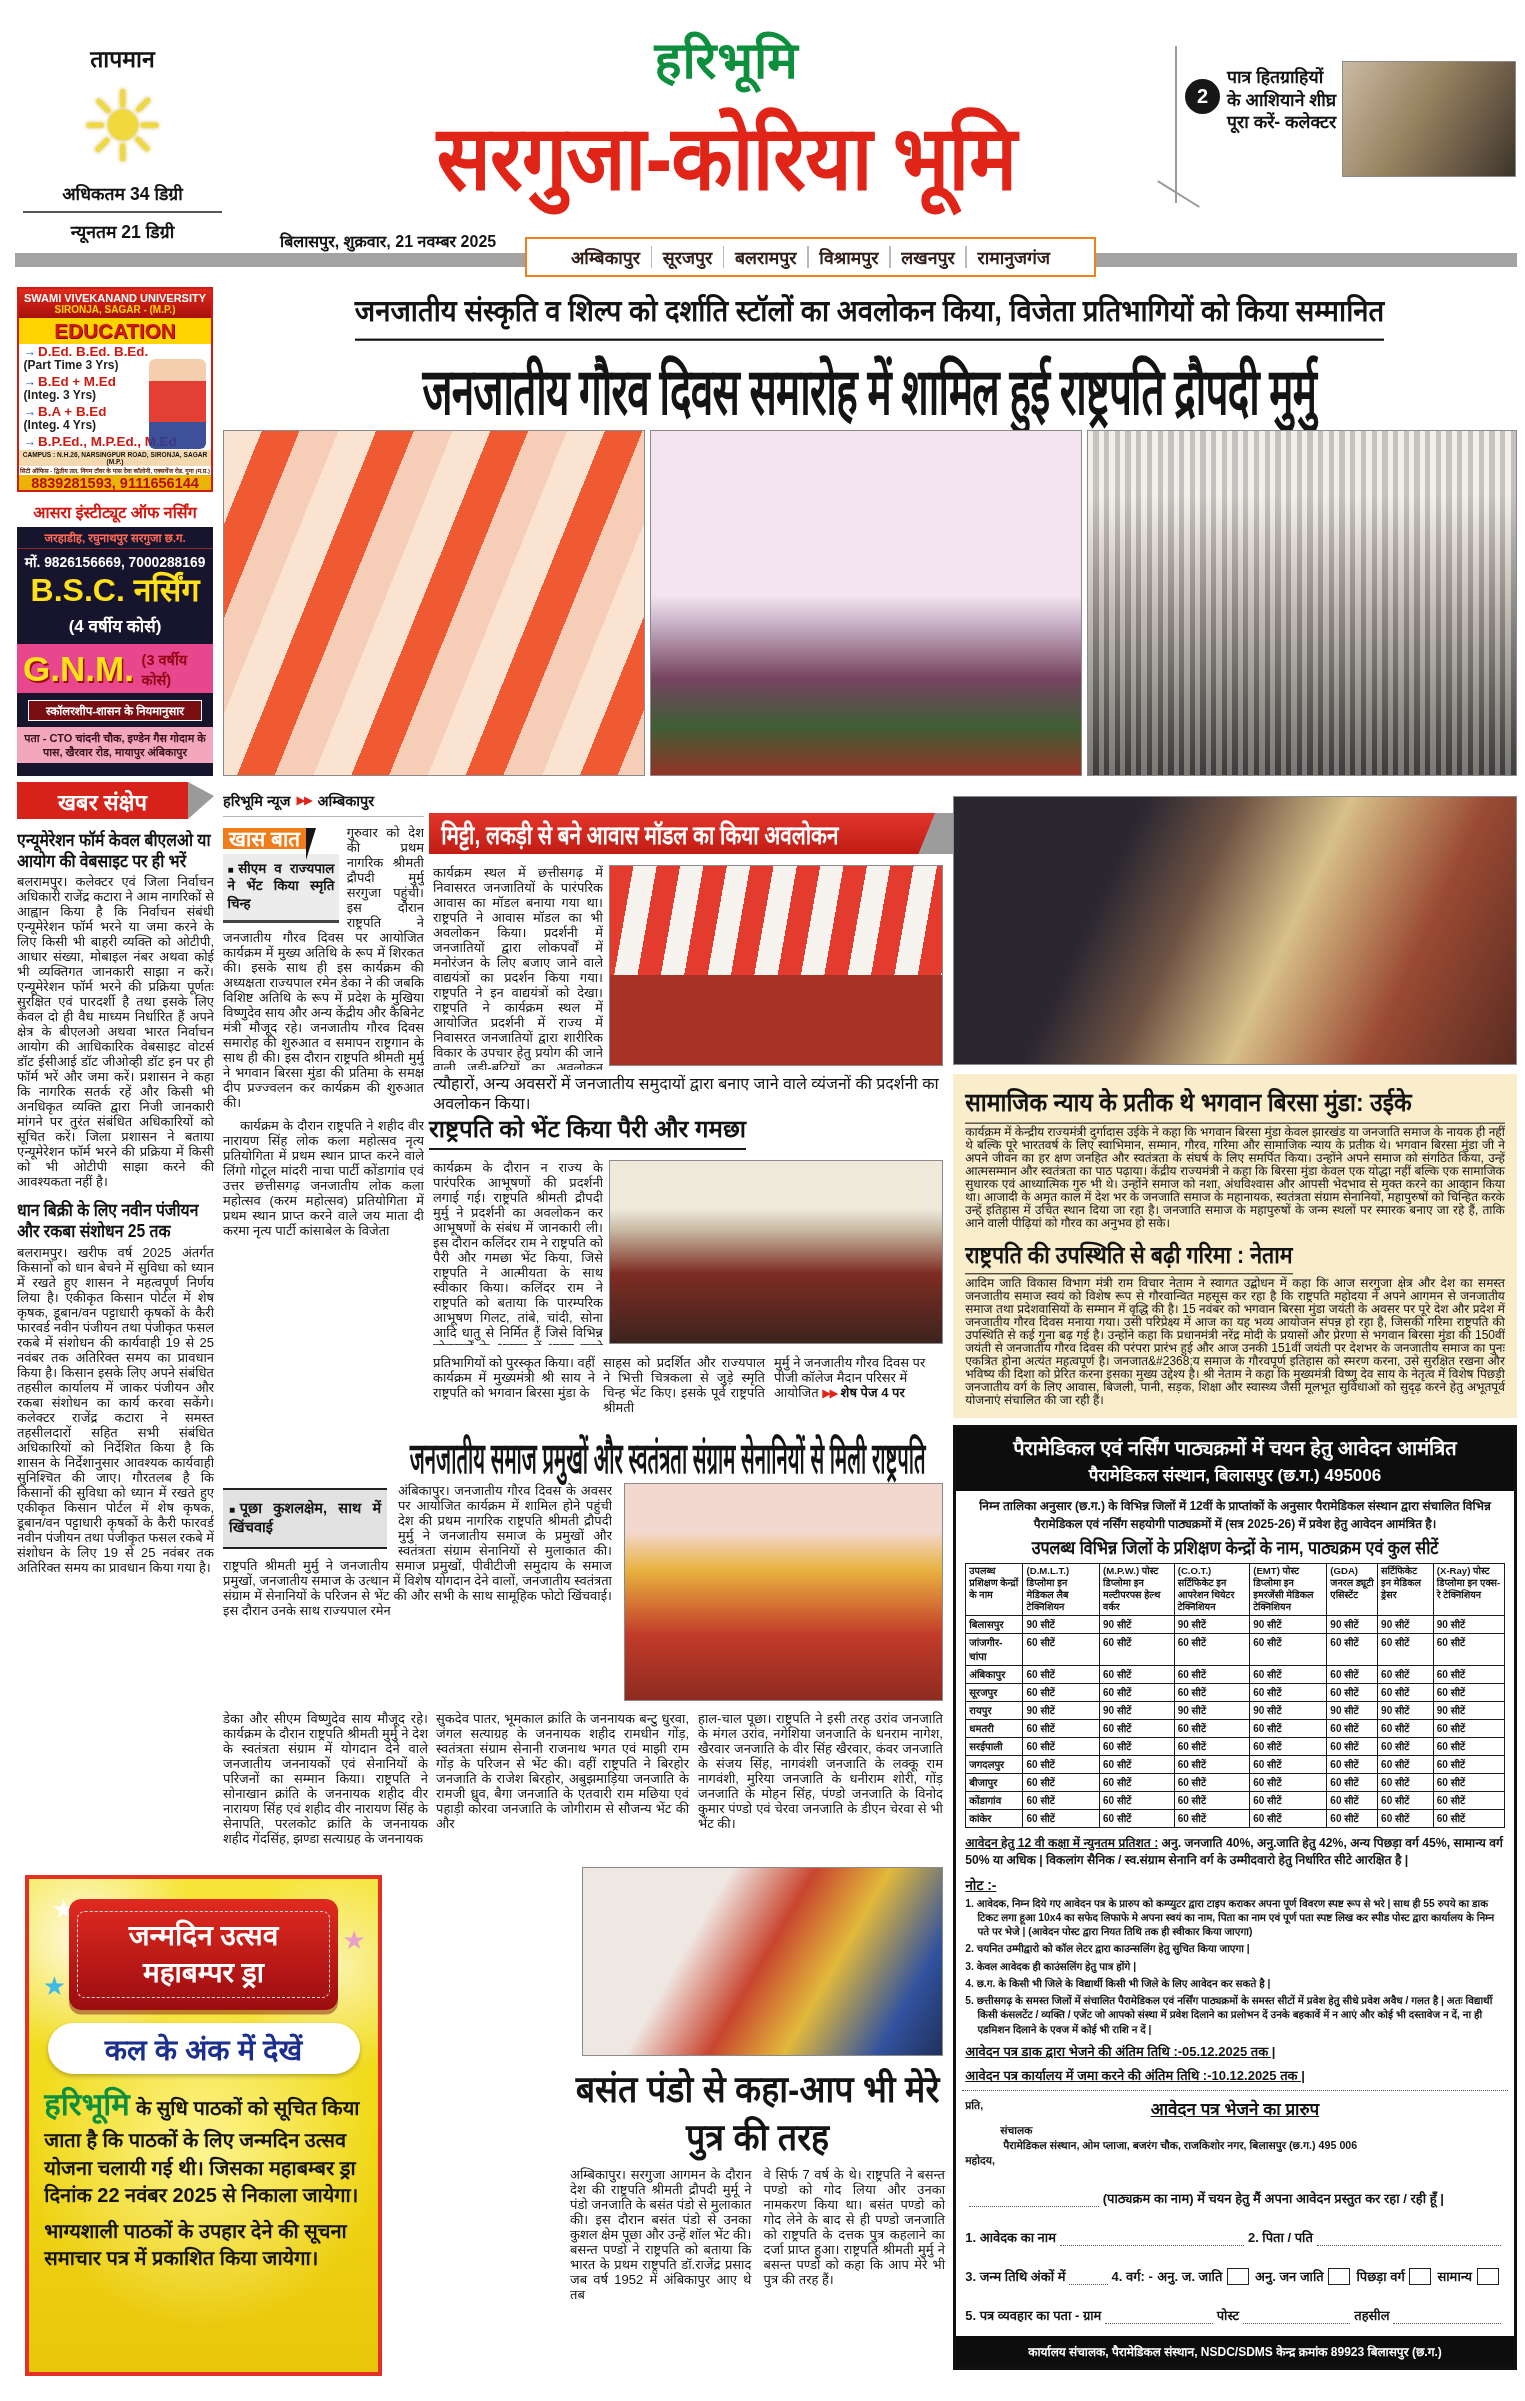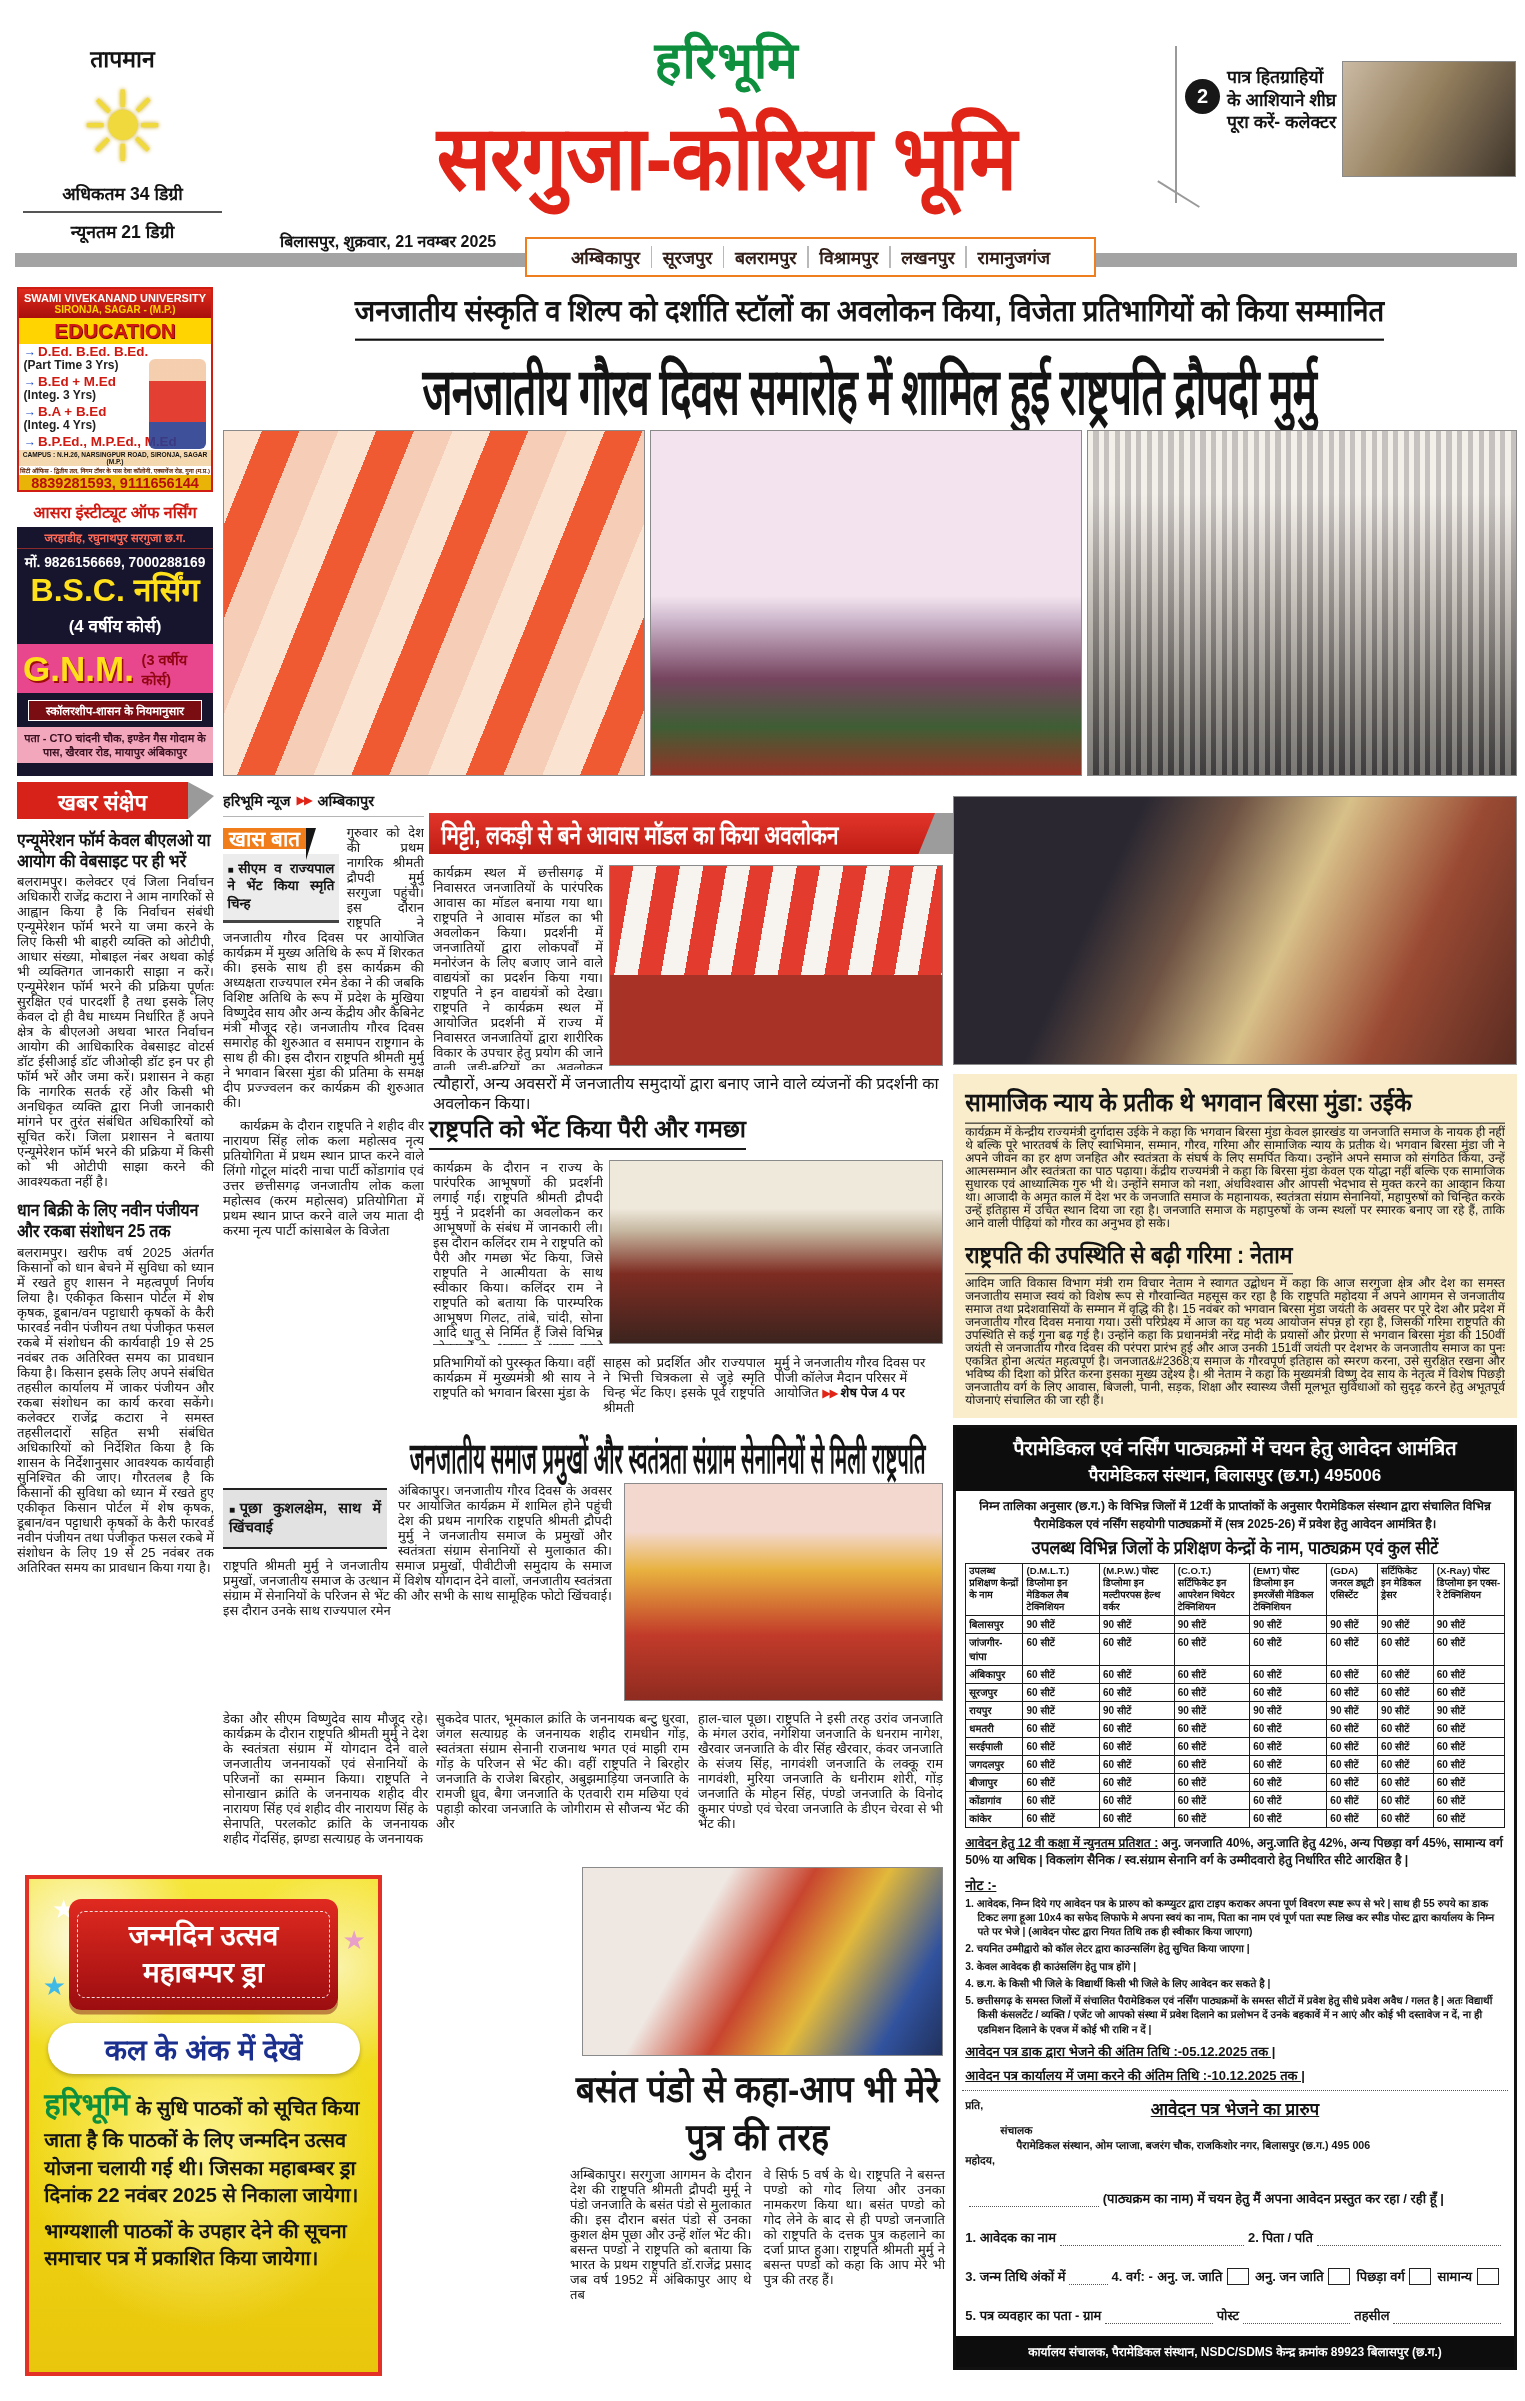--- a/index.html
+++ b/index.html
@@ -449,21 +449,21 @@
         <div class="note">4.  छ.ग. के किसी भी जिले के विद्यार्थी किसी भी जिले के लिए आवेदन कर सकते है |</div>
         <div class="note">5.  छत्तीसगढ़ के समस्त जिलों में संचालित पैरामेडिकल एवं नर्सिंग पाठ्यक्रमों के समस्त सीटों में प्रवेश हेतु सीधे प्रवेश अवैध / गलत है | अतः विद्यार्थी किसी कंसलटेंट / व्यक्ति / एजेंट जो आपको संस्था में प्रवेश दिलाने का प्रलोभन दें उनके बहकावें में न आएं और कोई भी दस्तावेज न दें, ना ही एडमिशन दिलाने के एवज में कोई भी राशि न दें |</div>
       </div>
     <div class="deadline">आवेदन पत्र डाक द्वारा भेजने की अंतिम तिथि :-05.12.2025 तक |</div>
     <div class="deadline">आवेदन पत्र कार्यालय में जमा करने की अंतिम तिथि :-10.12.2025 तक |</div>
     <div class="dotline"></div>
     <div style="position:relative">
       <div class="fto" style="position:absolute;left:0;top:1.5px">प्रति,</div>
       <div class="form-title">आवेदन पत्र भेजने का प्रारुप</div>
       <div class="fto" style="margin-left:35px">संचालक</div>
-      <div class="fto" style="margin-left:51px">पैरामेडिकल संस्थान, ओम प्लाजा, बजरंग चौक, राजकिशोर नगर, बिलासपुर (छ.ग.) 495 006</div>
+      <div class="fto" style="margin-left:38px">पैरामेडिकल संस्थान, ओम प्लाजा, बजरंग चौक, राजकिशोर नगर, बिलासपुर (छ.ग.) 495 006</div>
       <div class="fto">महोदय,</div>
       <div class="fline">
           <span class="dots" style="max-width:130px"></span>
           <span style="white-space:normal">(पाठ्यक्रम का नाम) में चयन हेतु मैं अपना आवेदन प्रस्तुत कर रहा / रही हूँ |</span>
         </div>
       <div class="fline">
         <span>1. आवेदक का नाम</span>
           <span class="dots"></span>
         <span>2. पिता / पति</span>
           <span class="dots"></span>
@@ -550,17 +550,17 @@
     <div class="bbody">
       <span class="bbrand">हरिभूमि</span><span>के सुधि पाठकों को सूचित किया जाता है कि पाठकों के लिए जन्मदिन उत्सव योजना चलायी गई थी। जिसका महाबम्बर ड्रा दिनांक 22 नवंबर 2025 से निकाला जायेगा।</span>
     </div>
     <div class="bbody" style="padding-top:7.7px">भाग्यशाली पाठकों के उपहार देने की सूचना समाचार पत्र में प्रकाशित किया जायेगा।</div>
   </div>
 
   <div class="abs photo ph-turban" style="left:582px;top:1867px;width:361px;height:189px"></div>
   <div class="abs basant-h" style="left:570px;top:2066px;width:375px">बसंत पंडो से कहा-आप भी मेरे पुत्र की तरह</div>
   <div class="abs" style="left:570px;top:2167px;width:375px;display:flex;gap:12.2px">
     <div class="copy j" style="flex:1">अम्बिकापुर। सरगुजा आगमन के दौरान देश की राष्ट्रपति श्रीमती द्रौपदी मुर्मू ने पंडो जनजाति के बसंत पंडो से मुलाकात की। इस दौरान बसंत पंडो से उनका कुशल क्षेम पूछा और उन्हें शॉल भेंट की। बसन्त पण्डो ने राष्ट्रपति को बताया कि भारत के प्रथम राष्ट्रपति डॉ.राजेंद्र प्रसाद जब वर्ष 1952 में अंबिकापुर आए थे तब</div>
-    <div class="copy j" style="flex:1">वे सिर्फ 5 वर्ष के थे। राष्ट्रपति ने बसन्त पण्डो को गोद लिया और उनका नामकरण किया था। बसंत पण्डो को गोद लेने के बाद से ही पण्डो जनजाति को राष्ट्रपति के दत्तक पुत्र कहलाने का दर्जा प्राप्त हुआ। राष्ट्रपति श्रीमती मुर्मु ने बसन्त पण्डो को कहा कि आप मेरे भी पुत्र की तरह हैं।</div>
+    <div class="copy j" style="flex:1">वे सिर्फ 7 वर्ष के थे। राष्ट्रपति ने बसन्त पण्डो को गोद लिया और उनका नामकरण किया था। बसंत पण्डो को गोद लेने के बाद से ही पण्डो जनजाति को राष्ट्रपति के दत्तक पुत्र कहलाने का दर्जा प्राप्त हुआ। राष्ट्रपति श्रीमती मुर्मु ने बसन्त पण्डो को कहा कि आप मेरे भी पुत्र की तरह हैं।</div>
   </div>
 
 </div>
 
 
 </body></html>

